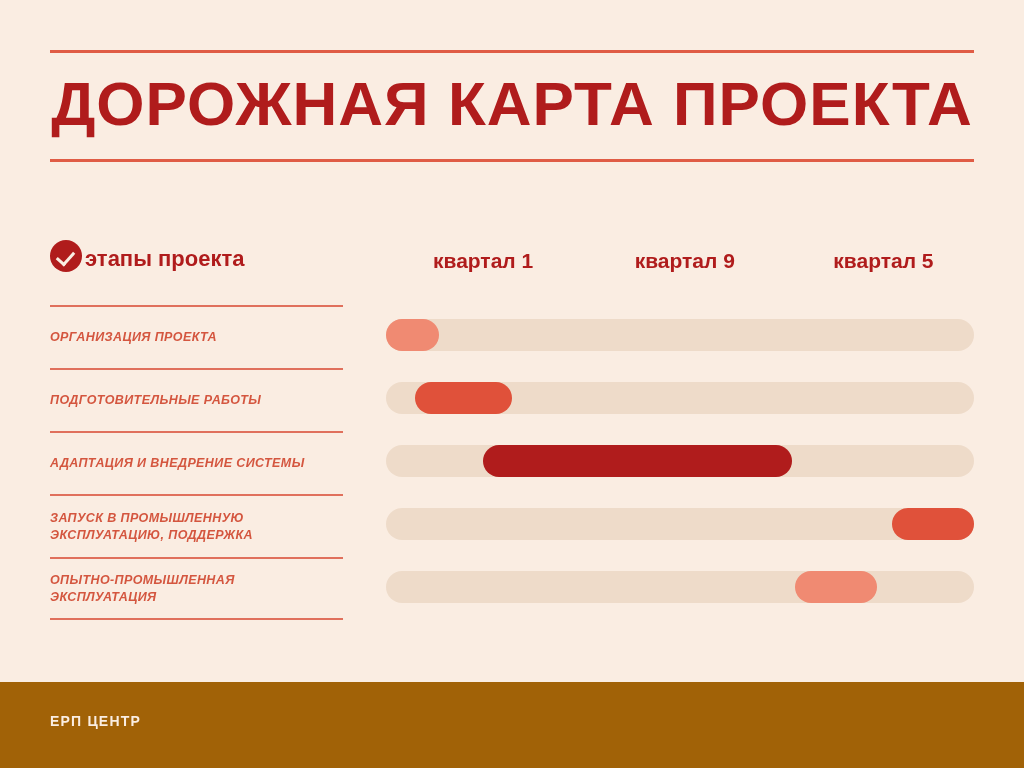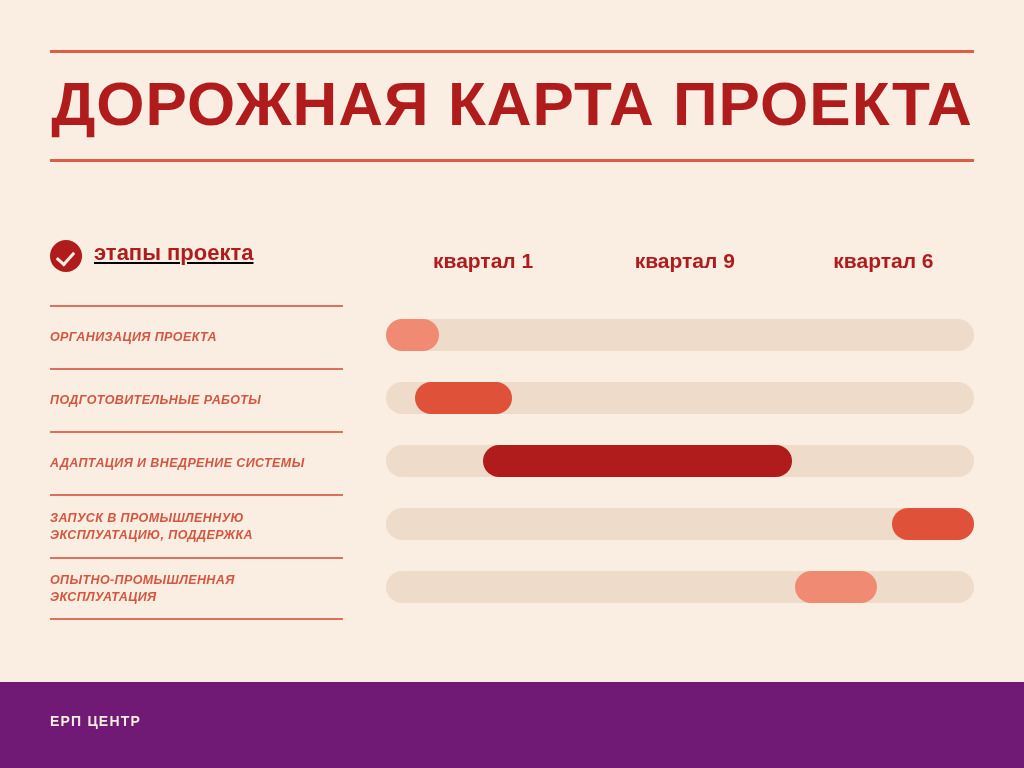--- a/index.html
+++ b/index.html
@@ -52,23 +52,22 @@
     left: 50px;
     top: 240px;
     width: 930px;
     height: 46px;
   }
   .stage-head {
     position: absolute;
     left: 0;
     top: 0;
     display: flex;
-    align-items: flex-start;
-    gap: 12px;
-    text-decoration: underline;
+    align-items: flex-end;
+    gap: 3px;
   }
   .check-badge {
     width: 32px;
     height: 32px;
     border-radius: 50%;
     background: #B01C1C;
     position: relative;
     flex: none;
   }
   .check-badge::after {
@@ -165,21 +164,21 @@
     border-radius: 16px;
   }
 
   
   .footer {
     position: absolute;
     left: 0;
     bottom: 0;
     width: 1024px;
     height: 86px;
-    background: #701a75;
+    background: #a16207;
   }
   .footer-text {
     position: absolute;
     left: 50px;
     top: 31px;
     font-size: 14px;
     font-weight: bold;
     color: #FAEDE2;
     letter-spacing: 1.2px;
   }
@@ -196,21 +195,21 @@
   </div>
 
   <div class="legend-row">
     <div class="stage-head">
       <span class="check-badge"></span>
       <span class="stage-head-label">этапы проекта</span>
     </div>
     <div class="quarters">
       <div class="quarter q0">квартал 1</div>
       <div class="quarter q1">квартал 9</div>
-      <div class="quarter q2">квартал 6</div>
+      <div class="quarter q2">квартал 5</div>
     </div>
   </div>
 
   <div class="rows">
 
     <div class="row">
       <div class="row-label-cell">
         <div class="row-label">ОРГАНИЗАЦИЯ ПРОЕКТА</div>
       </div>
       <div class="track-wrap">

